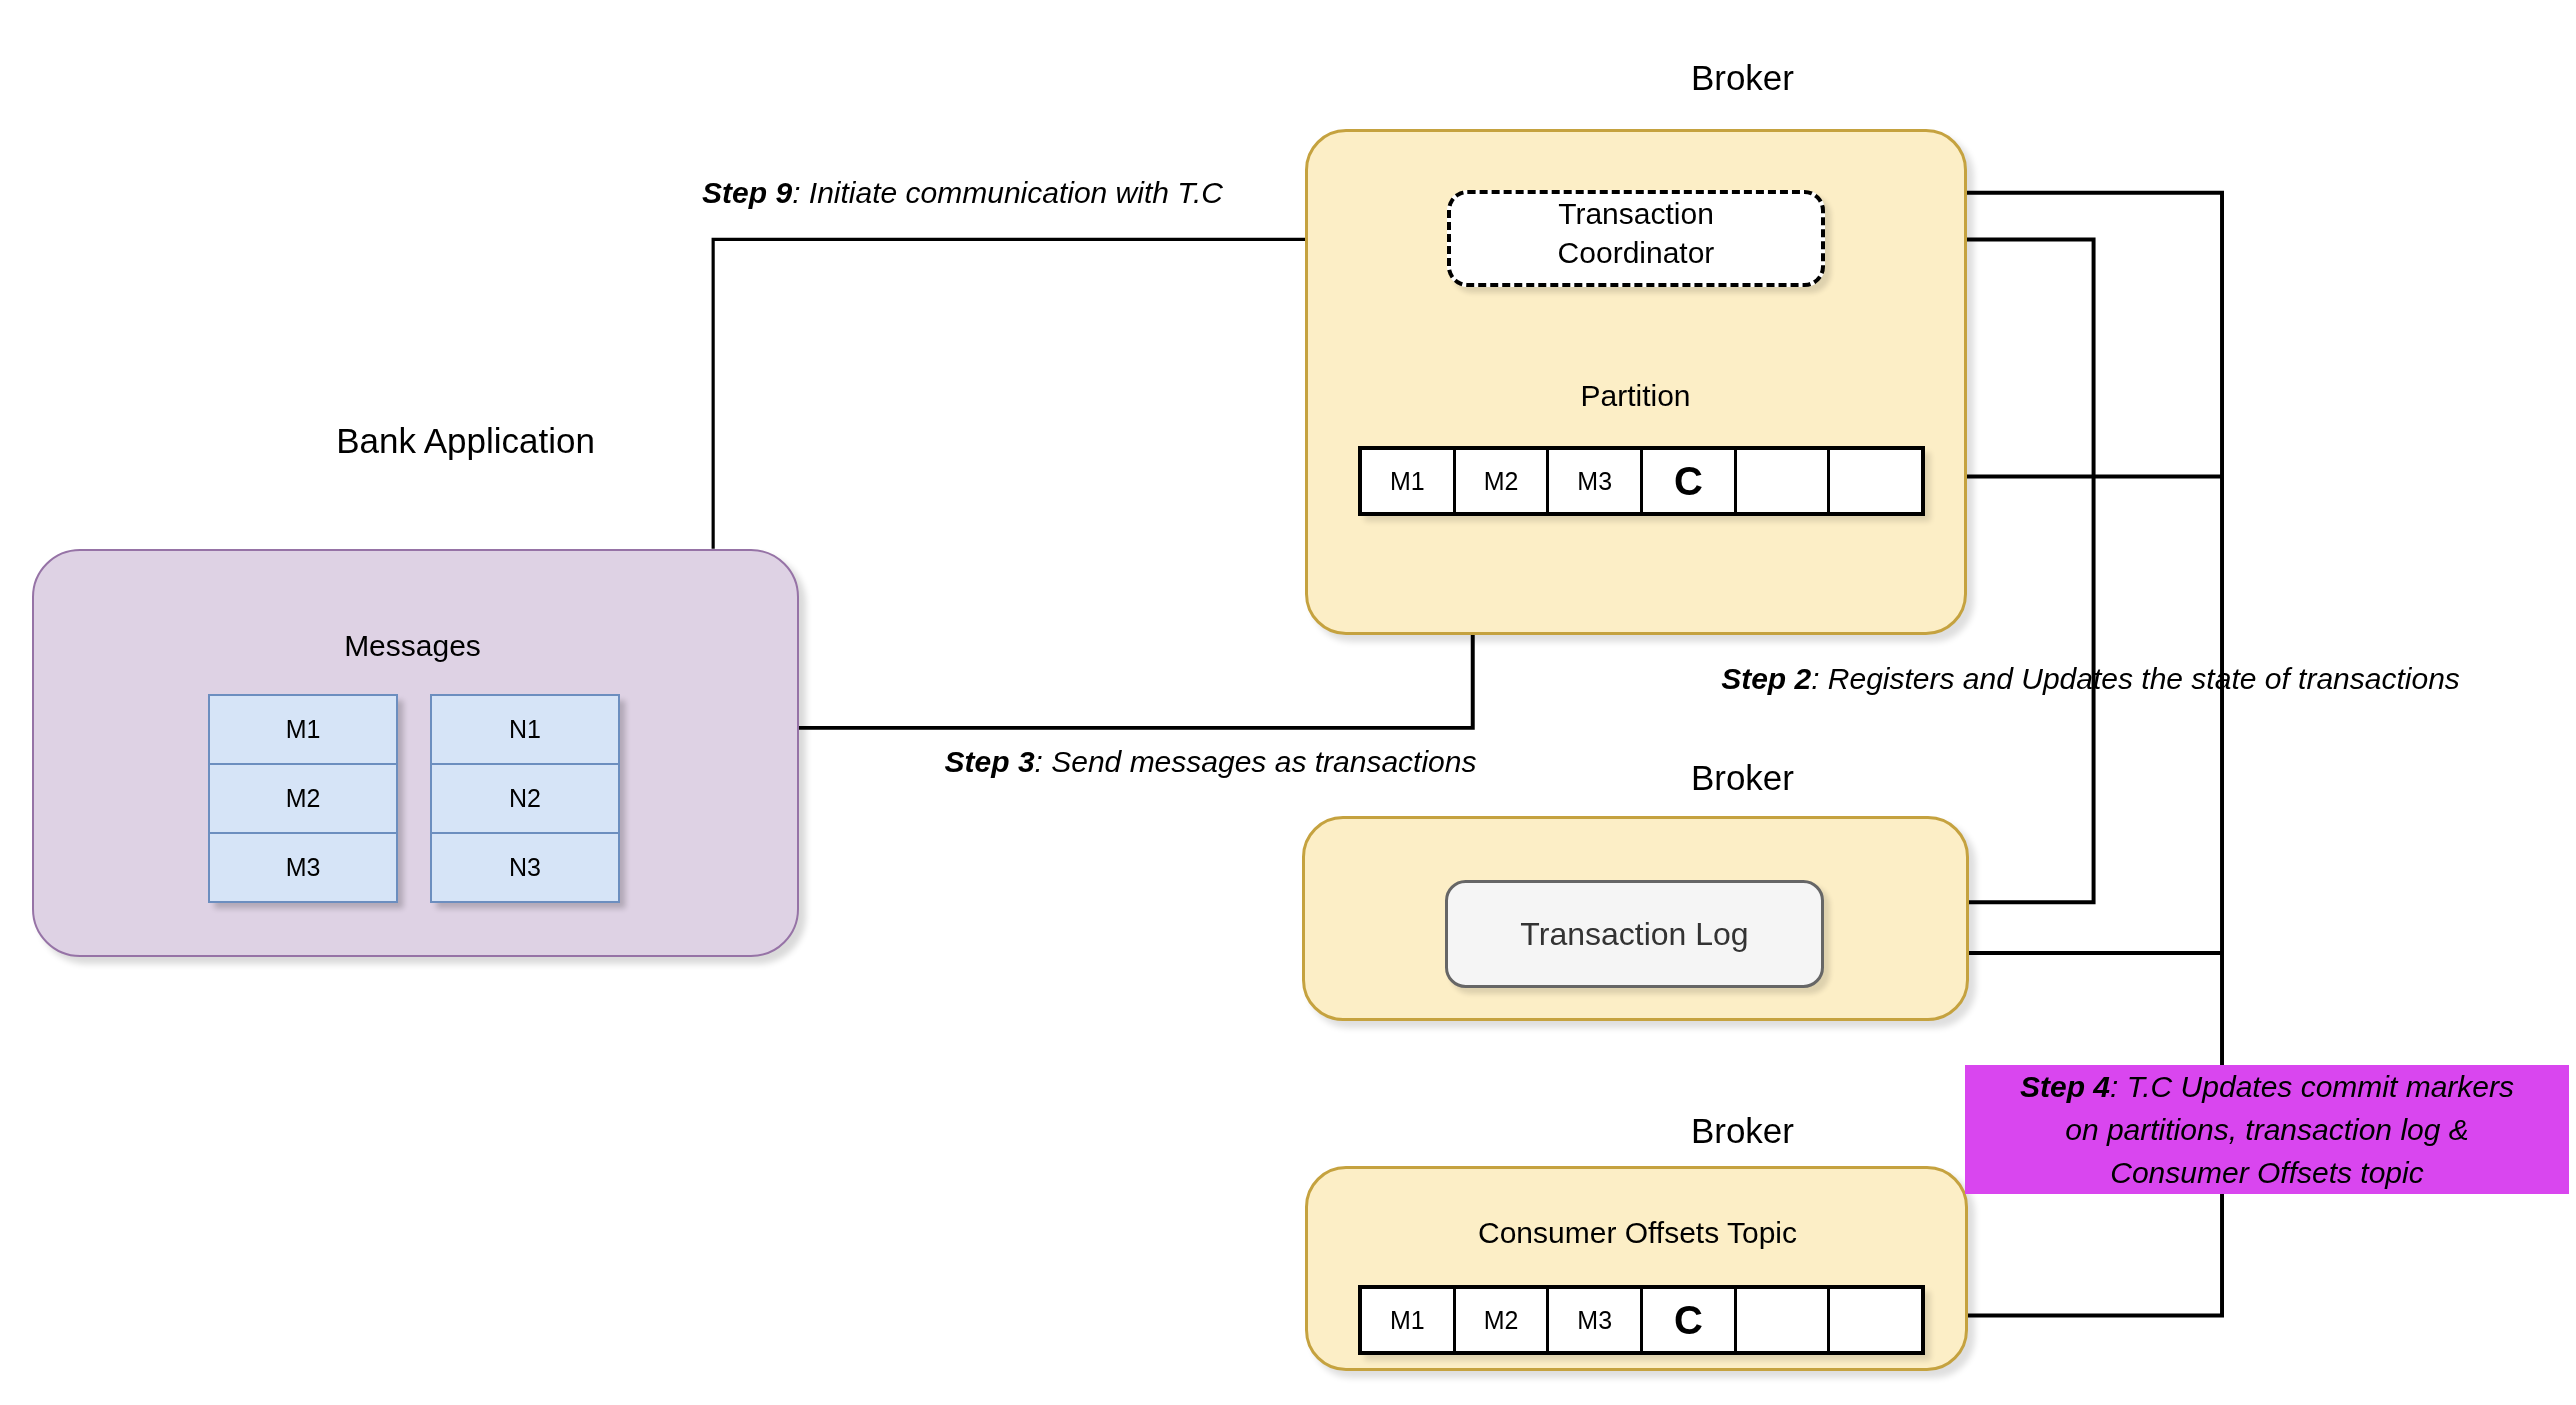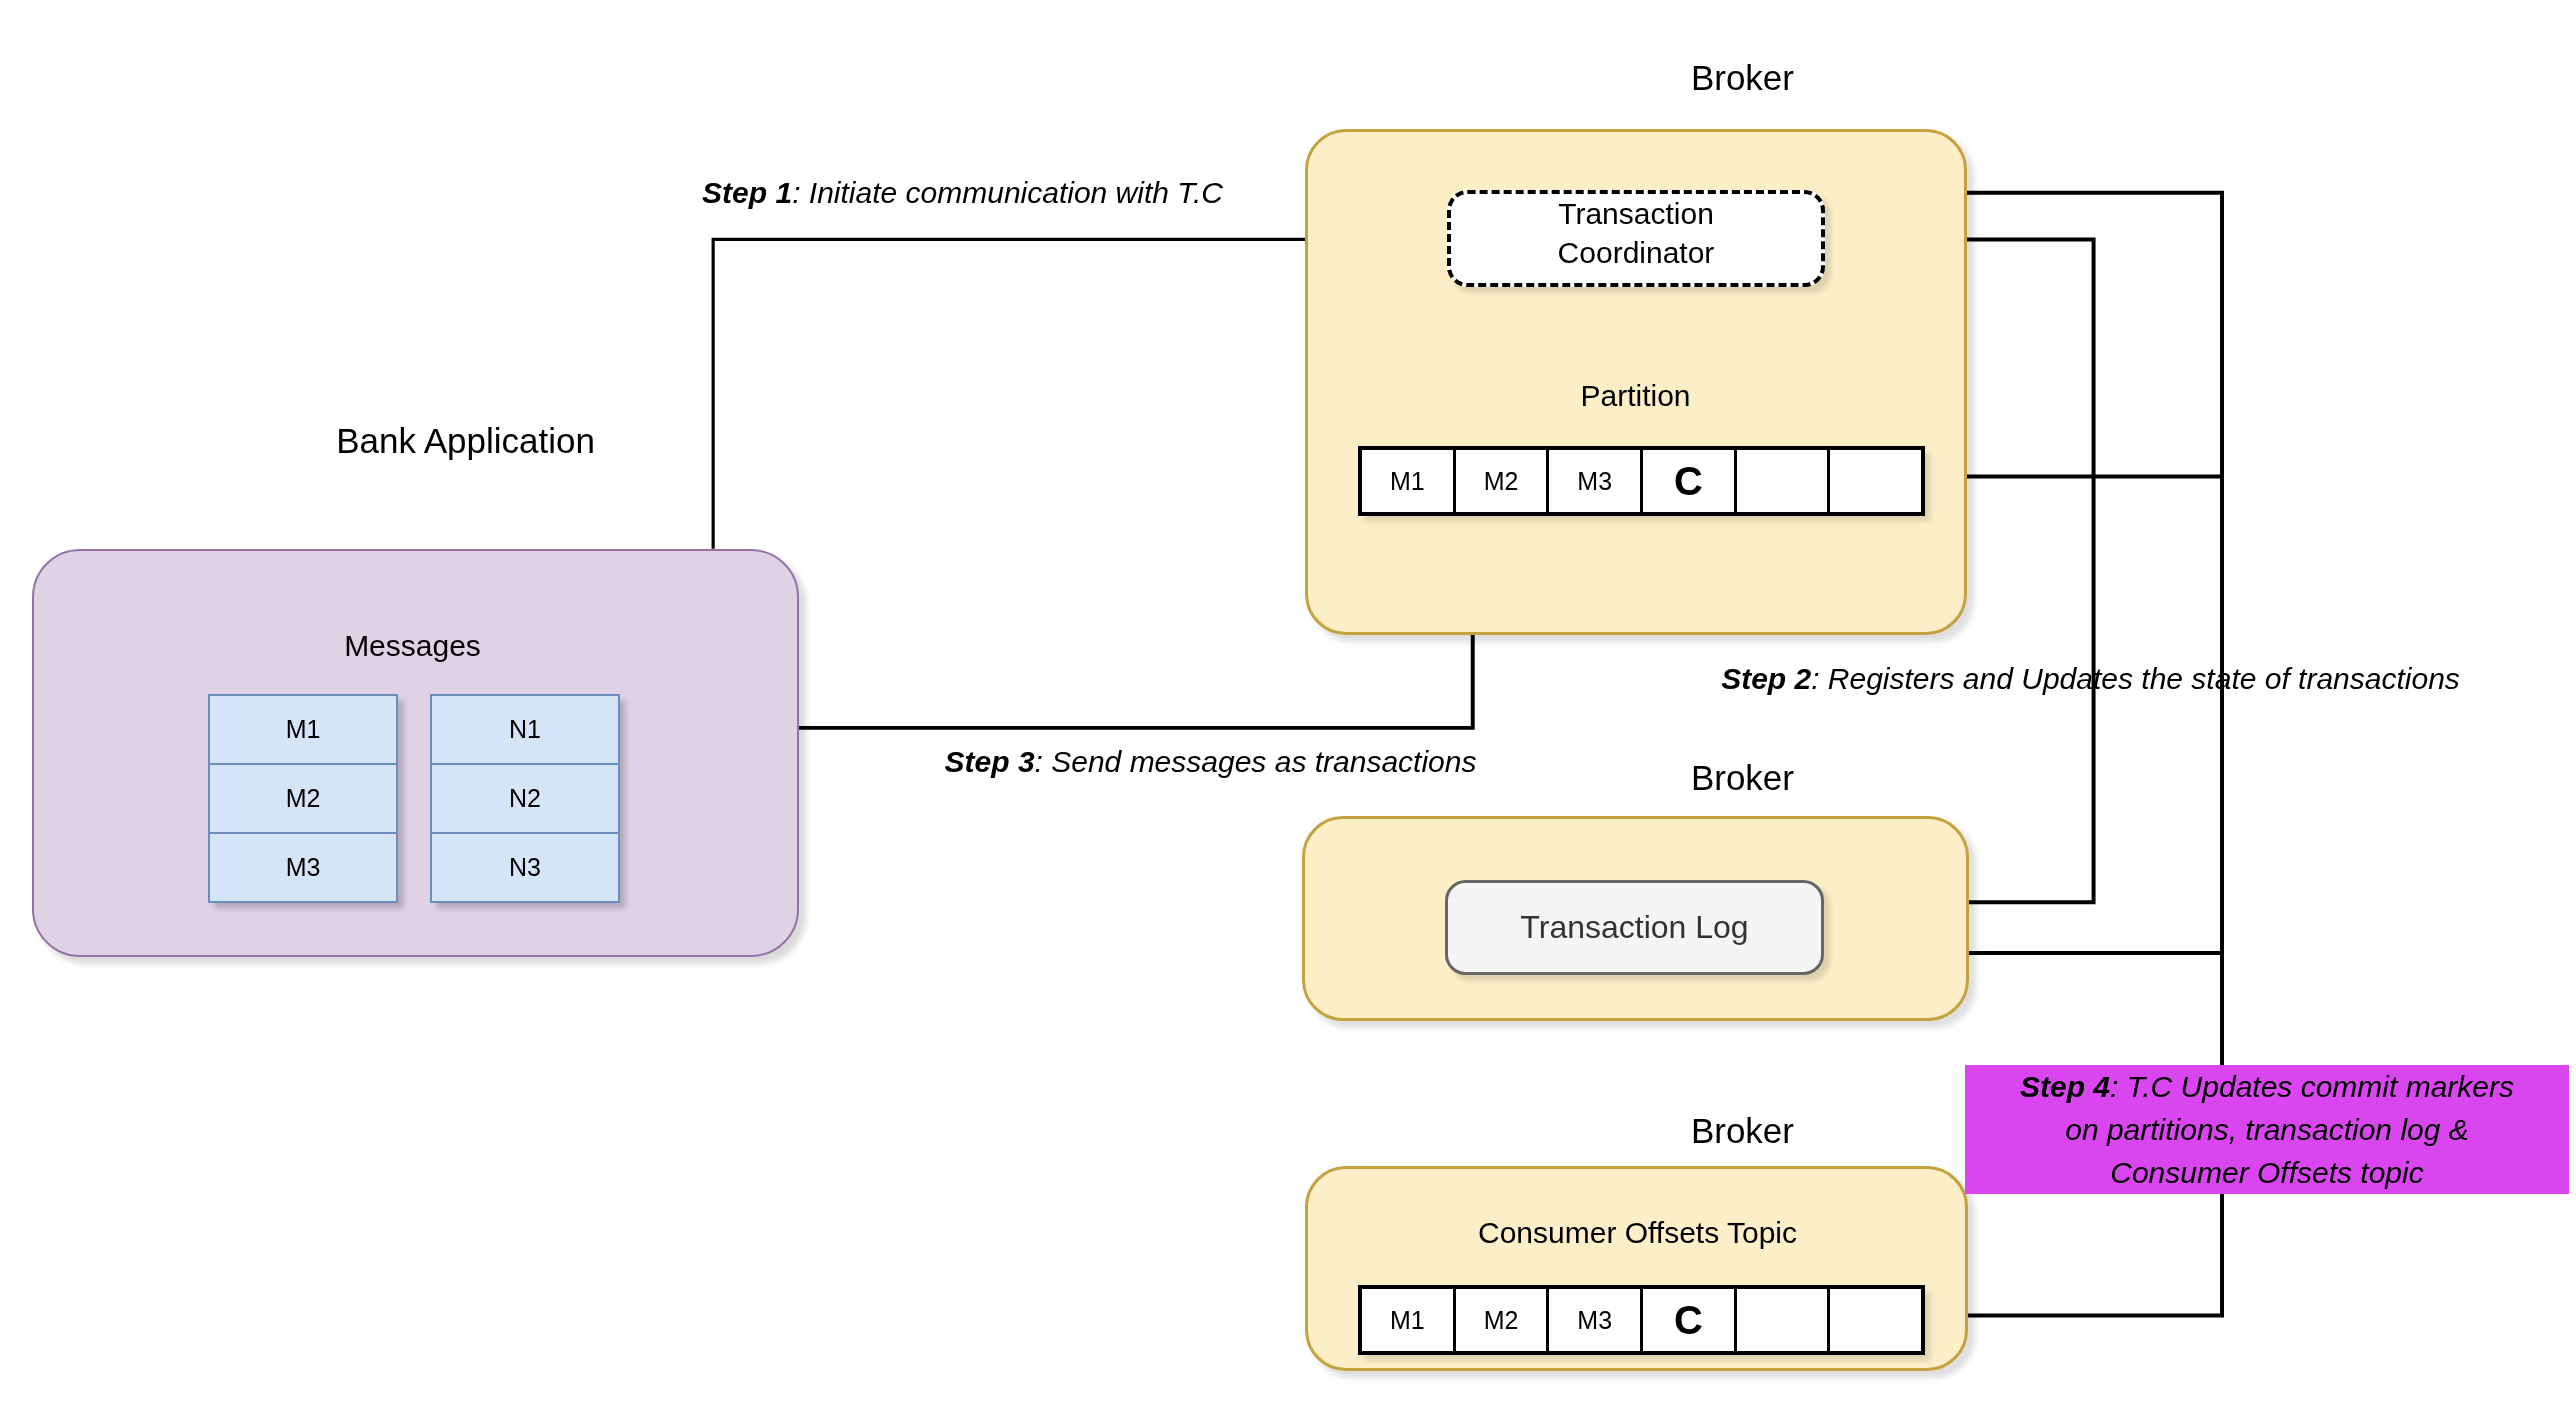--- a/index.html
+++ b/index.html
@@ -43,21 +43,21 @@
   .partition-label{left:1477px;top:379px;width:317px;}
   .cells-row{width:559px;height:62px;background:#fff;border:4px solid #000;
              display:flex;box-sizing:content-box;box-shadow:5.6px 5.6px 5.6px rgba(0,0,0,0.12);}
   .cells-row .rcell{flex:1;border-right:3.2px solid #000;display:flex;align-items:center;
                     justify-content:center;font-size:25px;}
   .cells-row .rcell:last-child{border-right:none;}
   .cells-row .rcell.commit{font-size:40px;font-weight:bold;}
   .partition-row{left:1358px;top:446px;}
   .offsets-row{left:1358px;top:1285px;}
 
-  .tlog-box{left:1445px;top:880px;width:379px;height:95px;background:#F5F5F5;
+  .tlog-box{left:1445px;top:880px;width:379px;height:108px;background:#F5F5F5;
             border:3.2px solid #666666;border-radius:20.6px;display:flex;align-items:center;
             justify-content:center;box-sizing:border-box;color:#333;
             box-shadow:5.6px 5.6px 5.6px rgba(0,0,0,0.12);font-size:32px;}
 
   .offsets-label{left:1358px;top:1216px;width:559px;}
 
   .step-label{font-size:30px;font-style:italic;text-align:center;line-height:43px;white-space:nowrap;}
   .step-label .pfx{font-weight:bold;}
   .step1{left:657px;top:171px;width:611px;}
   .step2{left:1689px;top:657px;width:803px;}
@@ -143,21 +143,21 @@
   <div class="abs cells-row offsets-row">
     <div class="rcell">M1</div>
     <div class="rcell">M2</div>
     <div class="rcell">M3</div>
     <div class="rcell commit">C</div>
     <div class="rcell"></div>
     <div class="rcell"></div>
   </div>
 
   <div class="abs step-label step1">
-    <span class="pfx">Step 1</span><span>: Initiate communication with T.C</span>
+    <span class="pfx">Step 9</span><span>: Initiate communication with T.C</span>
   </div>
 
   <div class="abs step-label step2">
     <span class="pfx">Step 2</span><span>: Registers and Updates the state of transactions</span>
   </div>
 
   <div class="abs step-label step3">
     <span class="pfx">Step 3</span><span>: Send messages as transactions</span>
   </div>
 

